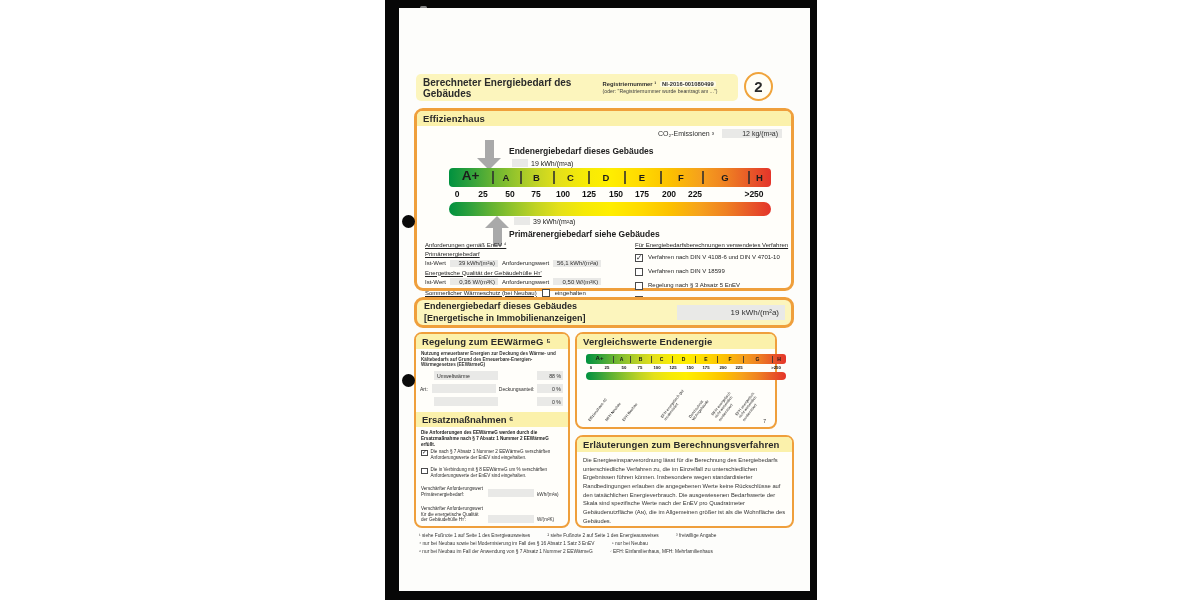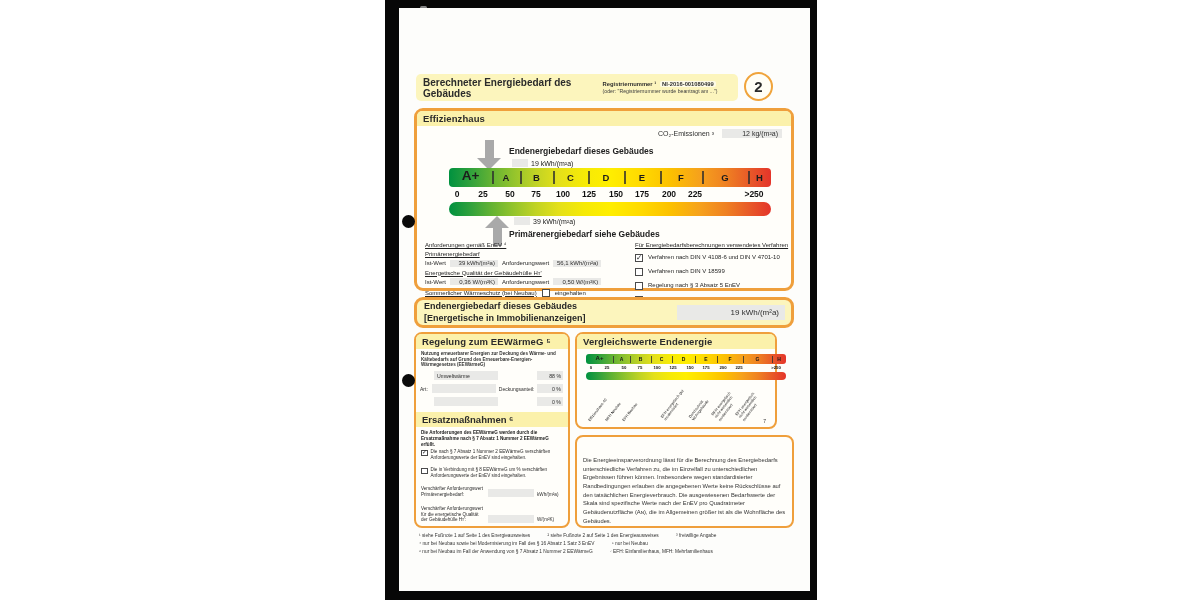--- a/index.html
+++ b/index.html
@@ -345,20 +345,23 @@
       <span class="slant" style="left:31px;">MFH Neubau</span>
       <span class="slant" style="left:48px;">EFH Neubau</span>
       <span class="slant" style="left:90px;">EFH energetisch gut modernisiert</span>
       <span class="slant" style="left:118px;">Durchschnitt Wohngebäude</span>
       <span class="slant" style="left:144px;">MFH energetisch nicht wesentlich modernisiert</span>
       <span class="slant" style="left:168px;">EFH energetisch nicht wesentlich modernisiert</span>
       <span class="vg-ref">7</span>
     </div>
 
     <div class="obox thin ex-box">
+      <div class="titleband">
+        <span class="t">Erläuterungen zum Berechnungsverfahren</span>
+      </div>
       <div class="ex-body">Die Energieeinsparverordnung lässt für die Berechnung des Energiebedarfs unterschiedliche Verfahren zu, die im Einzelfall zu unterschiedlichen Ergebnissen führen können. Insbesondere wegen standardisierter Randbedingungen erlauben die angegebenen Werte keine Rückschlüsse auf den tatsächlichen Energieverbrauch. Die ausgewiesenen Bedarfswerte der Skala sind spezifische Werte nach der EnEV pro Quadratmeter Gebäudenutzfläche (Aɴ), die im Allgemeinen größer ist als die Wohnfläche des Gebäudes.</div>
     </div>
 
     <div class="footnotes">
       <span>¹ siehe Fußnote 1 auf Seite 1 des Energieausweises</span>
       <span>² siehe Fußnote 2 auf Seite 1 des Energieausweises</span>
       <span>³ freiwillige Angabe</span>
       <span>⁴ nur bei Neubau sowie bei Modernisierung im Fall des § 16 Absatz 1 Satz 3 EnEV</span>
       <span>⁵ nur bei Neubau</span>
       <span>⁶ nur bei Neubau im Fall der Anwendung von § 7 Absatz 1 Nummer 2 EEWärmeG</span>

